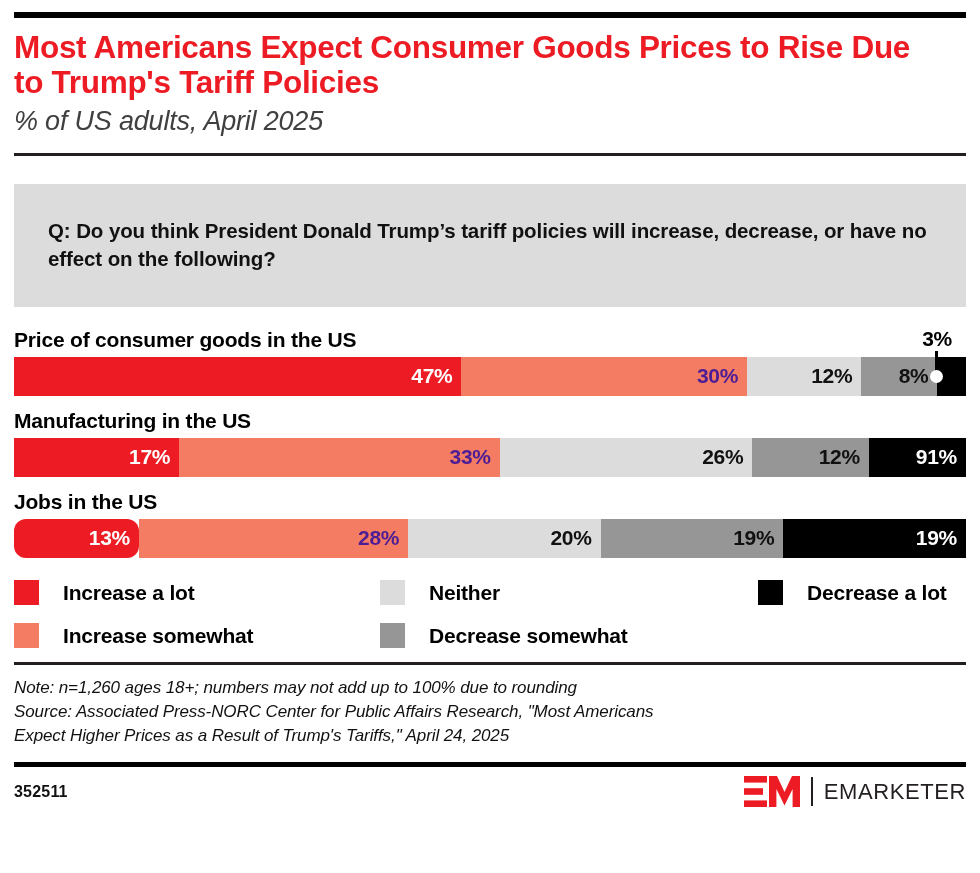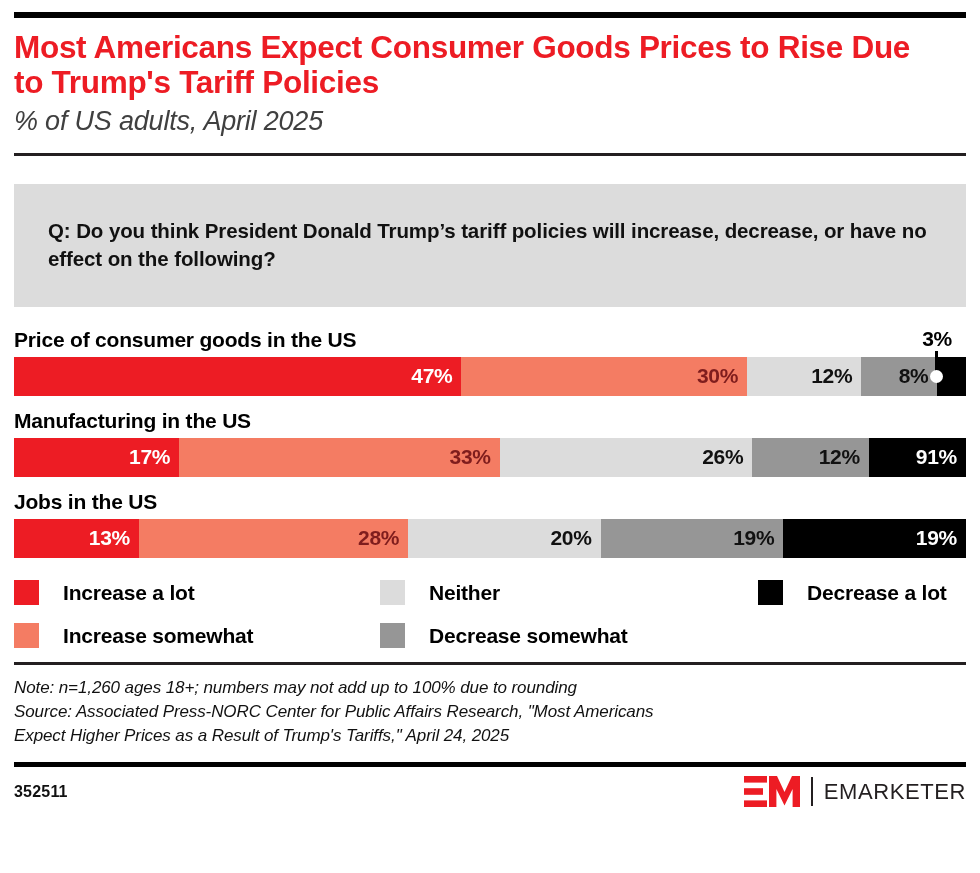--- a/index.html
+++ b/index.html
@@ -98,21 +98,21 @@
     justify-content: flex-end;
     height: 39px;
     box-sizing: border-box;
     padding-right: 9px;
     font-size: 21px;
     font-weight: bold;
     letter-spacing: -0.3px;
     white-space: nowrap;
   }
   .seg.c-inc-lot      { background: #ED1C24; color: #ffffff; }
-  .seg.c-inc-some     { background: #F47C63; color: #7f1d1d; }
+  .seg.c-inc-some     { background: #F47C63; color: #4c1d95; }
   .seg.c-neither      { background: #DCDCDC; color: #111111; }
   .seg.c-dec-some     { background: #969696; color: #111111; }
   .seg.c-dec-lot      { background: #000000; color: #ffffff; }
   .seg.hidden-label   { color: transparent; }
 
   
   .callout {
     position: absolute;
     right: 14px;
     top: 0;
@@ -265,21 +265,21 @@
           <div class="seg c-inc-lot" style="width: 17.3469%;">17%</div>
           <div class="seg c-inc-some" style="width: 33.6735%;">33%</div>
           <div class="seg c-neither" style="width: 26.5306%;">26%</div>
           <div class="seg c-dec-some" style="width: 12.2449%;">12%</div>
           <div class="seg c-dec-lot" style="width: 10.2041%;">91%</div>
         </div>
       </div>
       <div class="bar-group">
         <div class="bar-label">Jobs in the US</div>
         <div class="bar">
-          <div class="seg c-inc-lot" style="width: 13.1313%;">13%</div>
+          <div class="seg c-inc-lot" style="width: 13.1313%; border-radius: 12px;">13%</div>
           <div class="seg c-inc-some" style="width: 28.2828%;">28%</div>
           <div class="seg c-neither" style="width: 20.202%;">20%</div>
           <div class="seg c-dec-some" style="width: 19.1919%;">19%</div>
           <div class="seg c-dec-lot" style="width: 19.1919%;">19%</div>
         </div>
       </div>
     </div>
 
   <div class="legend" id="legend">
       <div class="legend-item lg-r1 lg-c1">

